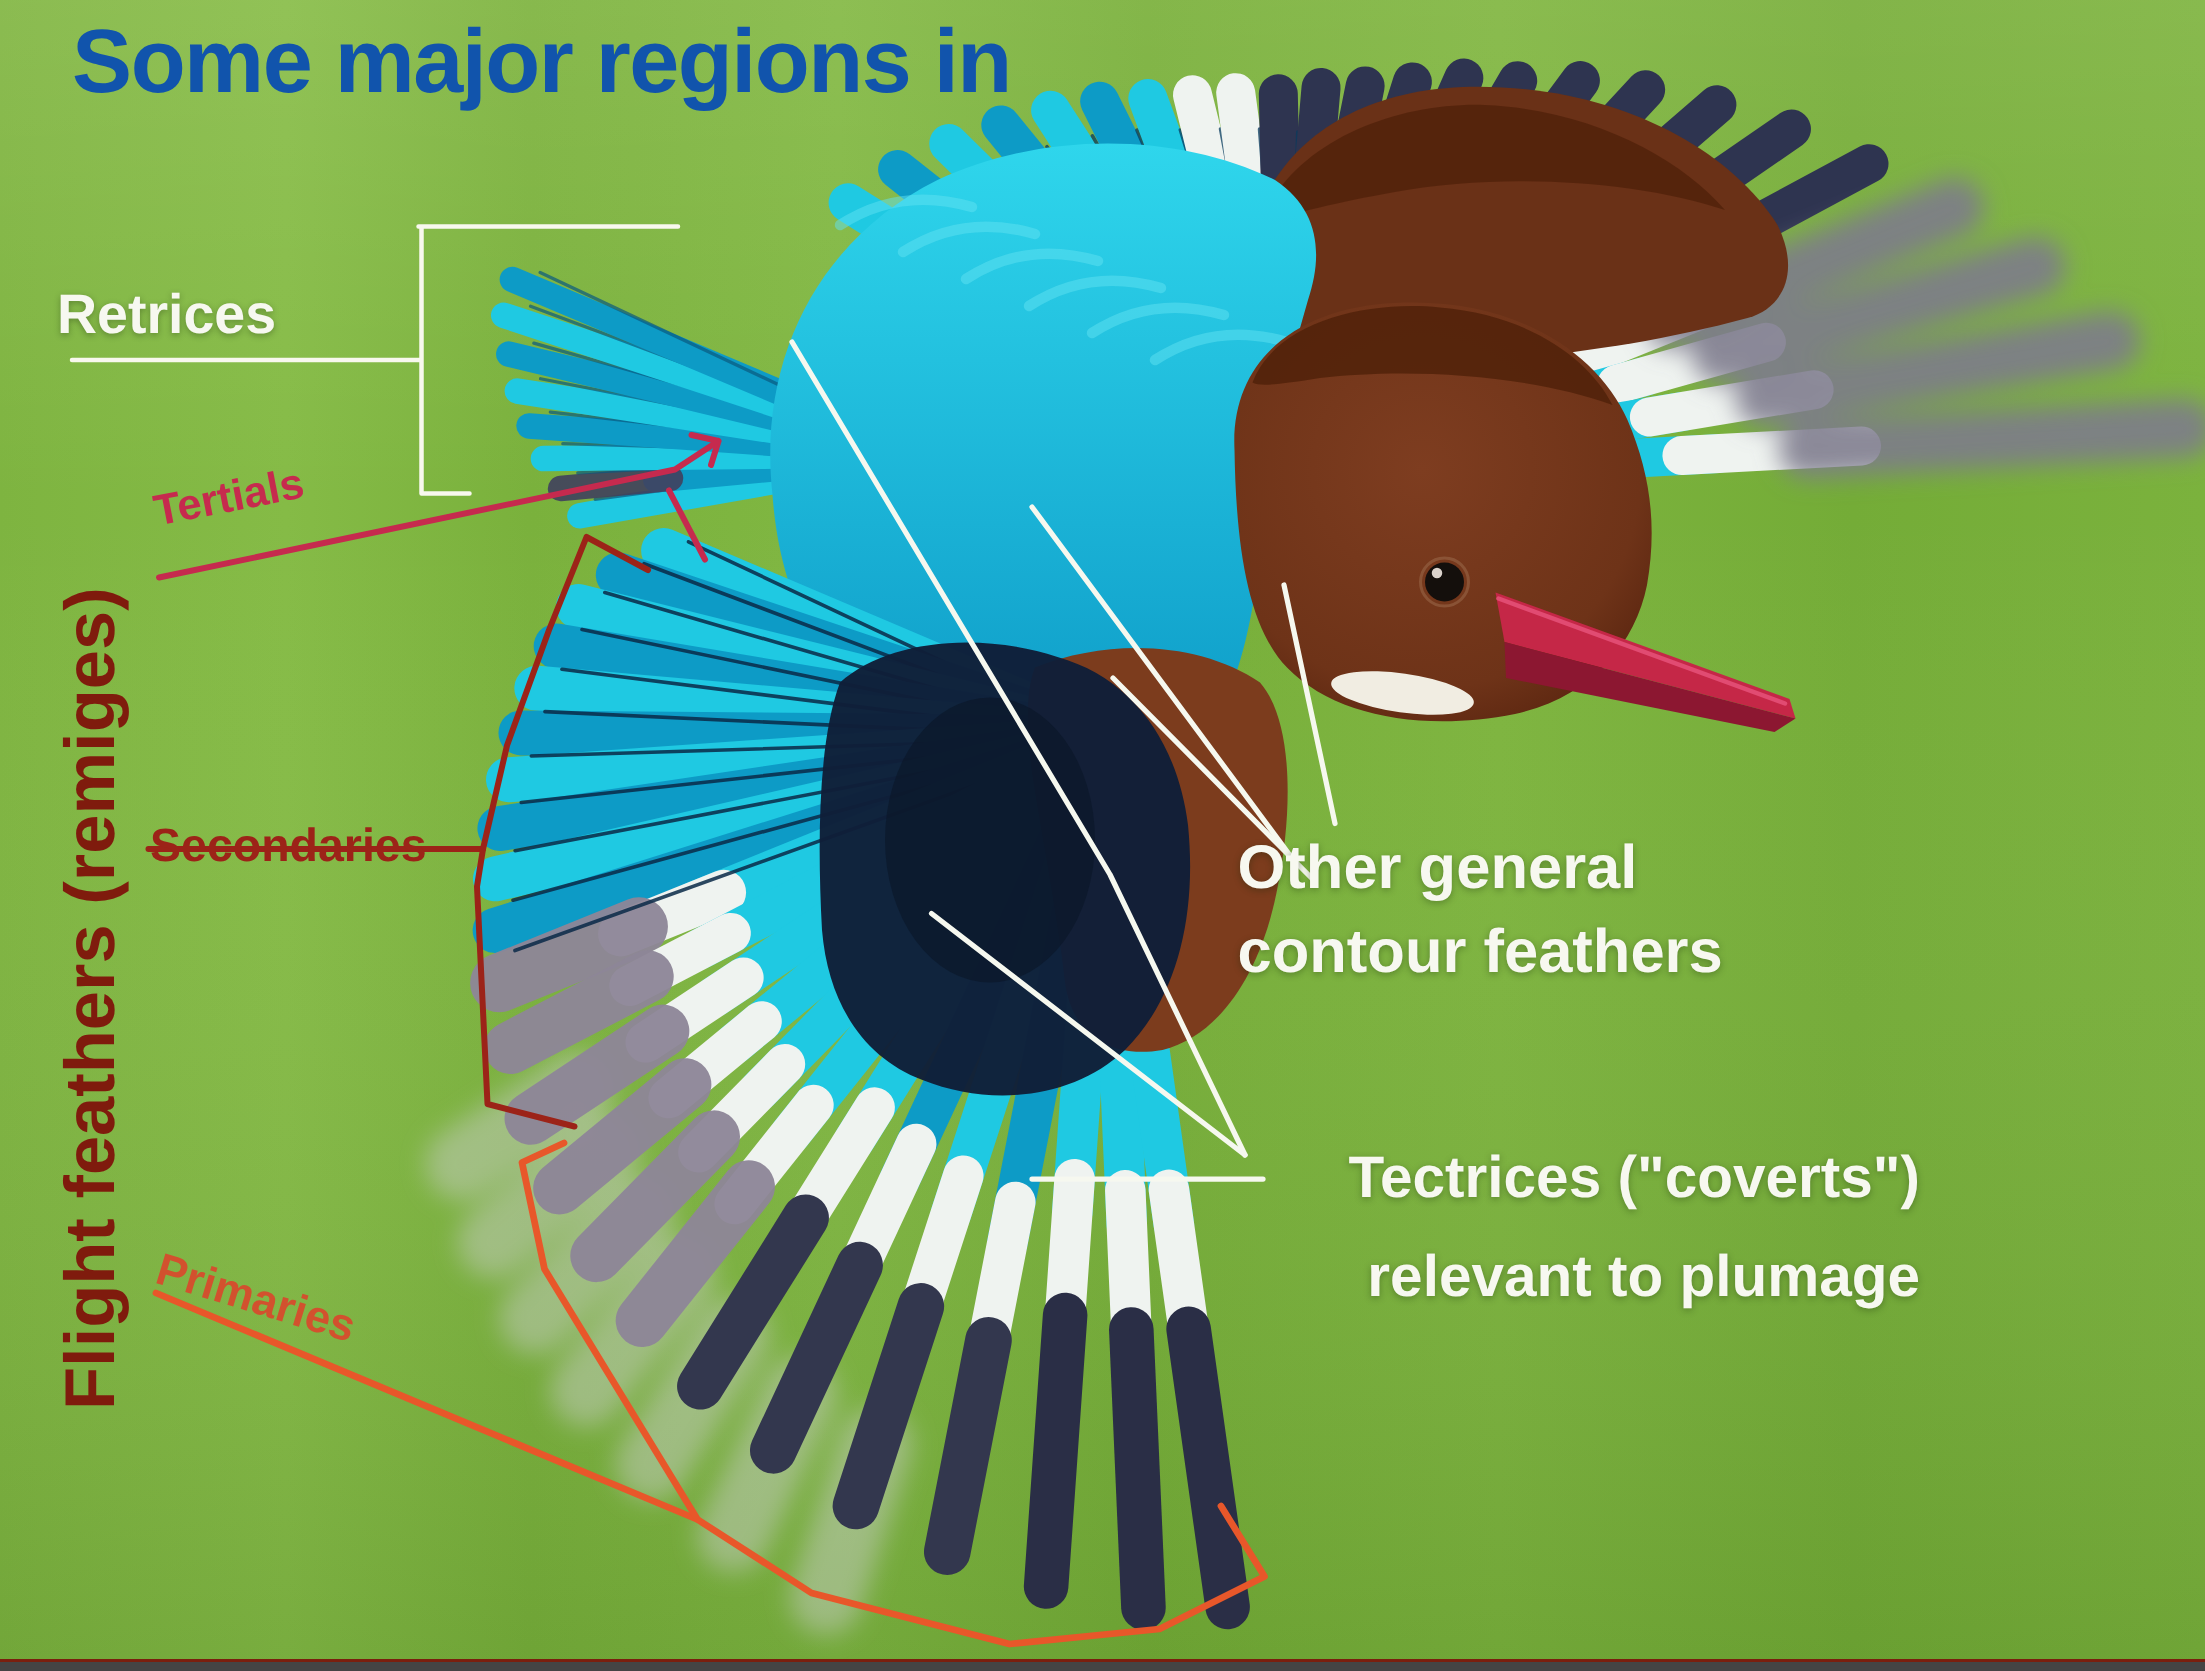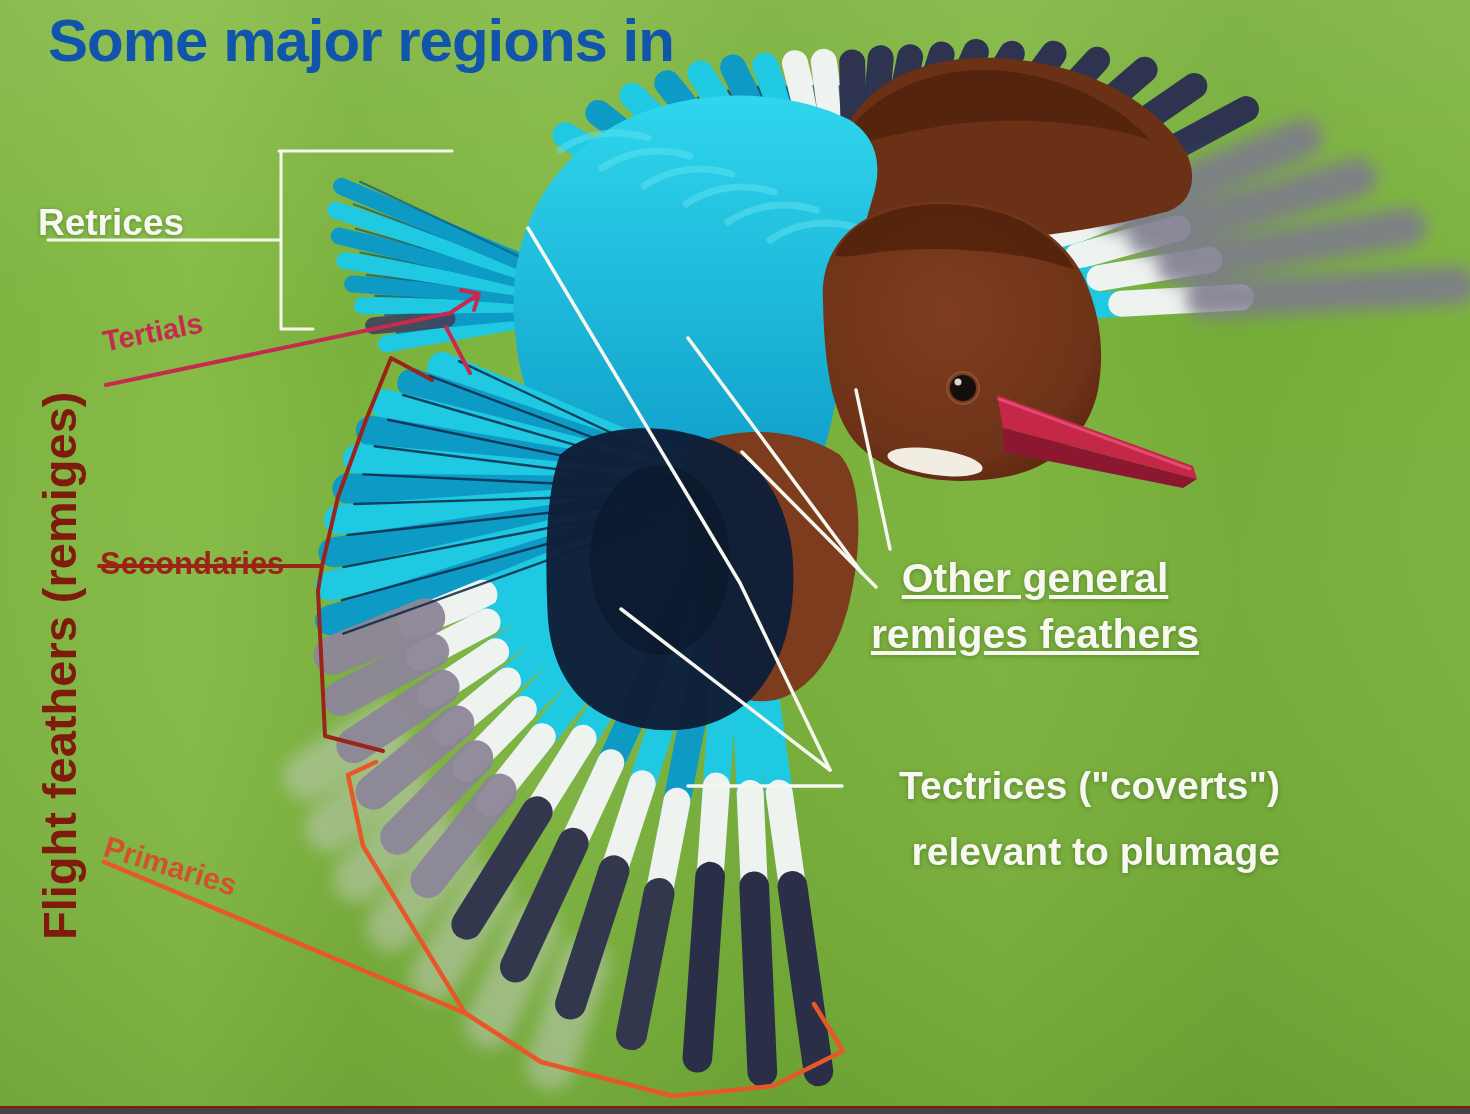--- a/index.html
+++ b/index.html
@@ -8,34 +8,34 @@
     font-family:"Liberation Sans","DejaVu Sans",sans-serif;
     background:var(--background-green,#7BB23D);
   }
   svg{position:absolute;left:0;top:0;}
   .lbl{position:absolute;font-weight:bold;white-space:nowrap;}
   .title{
     left:8px;top:2px;width:706px;text-align:center;
     font-size:60px;line-height:77px;letter-spacing:-1px;
     color:var(--title-blue,#1154AC);
   }
-  .retrices{left:38px;top:202px;font-size:37px;color:var(--label-white,#F7F8F0);
+  .retrices{left:38px;top:189px;font-size:37px;color:var(--label-white,#F7F8F0);
     text-shadow:0 1px 4px rgba(20,40,10,.35);}
   .flight{
     left:32px;top:940px;font-size:47px;color:var(--flight-red,#7F1B0D);
     transform:rotate(-90deg);transform-origin:0 0;letter-spacing:0px;
   }
   .tertials{left:100px;top:326px;font-size:29px;color:var(--tertials-crimson,#C62A4E);
     transform:rotate(-11deg);transform-origin:left top;}
   .secondaries{left:100px;top:546px;font-size:31px;color:var(--secondaries-red,#AF2023);}
   .primaries{left:110px;top:830px;font-size:30px;color:var(--primaries-orange,#D2512E);
     transform:rotate(17deg);transform-origin:left top;}
-  .contour{left:825px;top:550px;width:420px;text-align:center;
+  .contour{left:825px;top:550px;width:420px;
     font-size:41px;line-height:56px;color:var(--label-white,#F7F8F0);
-    text-shadow:0 1px 5px rgba(20,40,10,.35);text-decoration:underline;}
+    text-shadow:0 1px 5px rgba(20,40,10,.35);}
   .tectrices{left:810px;top:753px;width:470px;text-align:right;
     font-size:39px;line-height:66px;color:var(--label-white,#F7F8F0);
     text-shadow:0 1px 5px rgba(20,40,10,.35);}
 </style>
 </head>
 <body>
 
 <div class="stage">
 
   <svg id="scene" width="1470" height="1114" viewBox="0 0 1470 1114">
@@ -306,20 +306,20 @@
   </div>
 
   <div class="lbl retrices">Retrices</div>
   <div class="lbl flight">Flight feathers (remiges)</div>
   <div class="lbl tertials">Tertials</div>
   <div class="lbl secondaries">Secondaries</div>
   <div class="lbl primaries">Primaries</div>
 
   <div class="lbl contour">
     <div>Other general</div>
-    <div>remiges feathers</div>
+    <div>contour feathers</div>
   </div>
 
   <div class="lbl tectrices">
     <div>Tectrices  ("coverts")</div>
     <div>relevant to plumage</div>
   </div>
 </div>
 
 </body></html>

